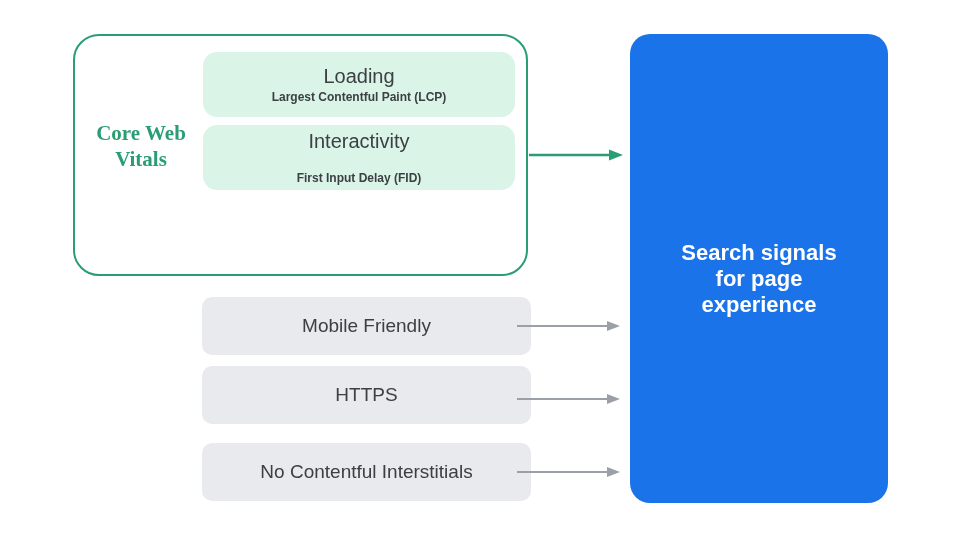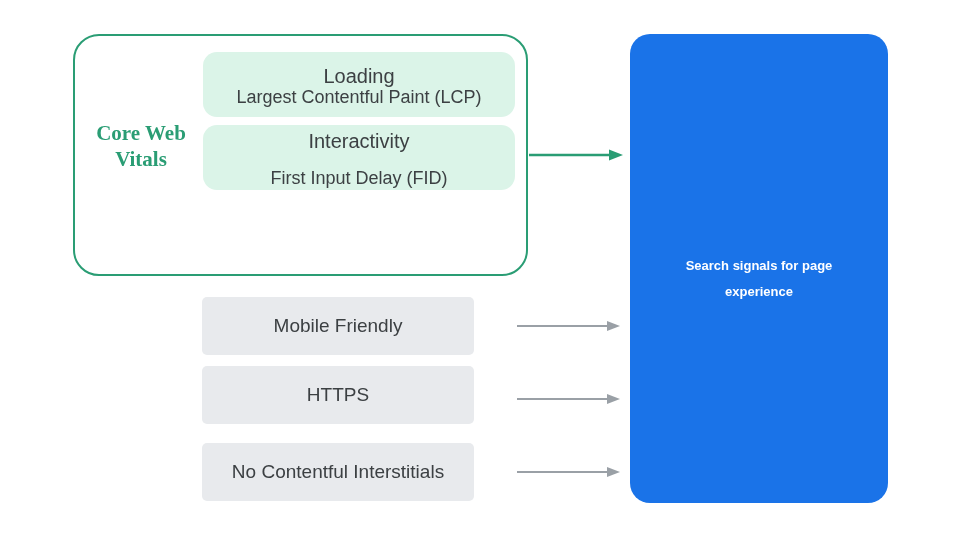--- a/index.html
+++ b/index.html
@@ -36,42 +36,42 @@
   
   .vital-pill{
     position:absolute;left:203px;width:312px;height:65px;
     background:var(--green-light);border-radius:14px;
     display:flex;flex-direction:column;align-items:center;justify-content:center;
   }
   .vital-pill.p0{top:52px;}
   .vital-pill.p1{top:125px;gap:16px;}
   .vital-pill.p2{top:198px;}
   .vital-title{font-size:20px;font-weight:500;color:var(--text-dark);line-height:24px;}
-  .vital-subtitle{font-size:18px;font-weight:400;color:var(--text-dark);line-height:16px;margin-top:1px;}
+  .vital-subtitle{font-size:12px;font-weight:700;color:var(--text-dark);line-height:16px;margin-top:1px;}
 
   
   .signal-pill{
-    position:absolute;left:202px;width:272px;height:58px;
-    background:var(--gray-box);border-radius:5px;
+    position:absolute;left:202px;width:329px;height:58px;
+    background:var(--gray-box);border-radius:10px;
     display:flex;align-items:center;justify-content:center;
   }
   .signal-pill.s0{top:297px;}
   .signal-pill.s1{top:366px;}
   .signal-pill.s2{top:443px;}
   .signal-label{font-size:19px;font-weight:400;color:var(--text-dark);}
 
   
   .result-box{
     position:absolute;left:630px;top:34px;width:258px;height:469px;
     background:var(--blue);border-radius:20px;
     display:flex;align-items:center;justify-content:center;
   }
   .result-label{
     width:170px;text-align:center;color:var(--text-white);
-    font-size:13px;font-weight:700;line-height:26px;margin-top:20px;
+    font-size:22px;font-weight:700;line-height:26px;margin-top:20px;
   }
 
   
   .arrow{position:absolute;display:block;}
   .arrow-green{color:var(--green);}
   .arrow-gray{color:var(--arrow-gray);}
   .arrow.a-cwv{left:529px;top:147px;}
   .arrow.a-s0{left:517px;top:318px;}
   .arrow.a-s1{left:517px;top:391px;}
   .arrow.a-s2{left:517px;top:464px;}

